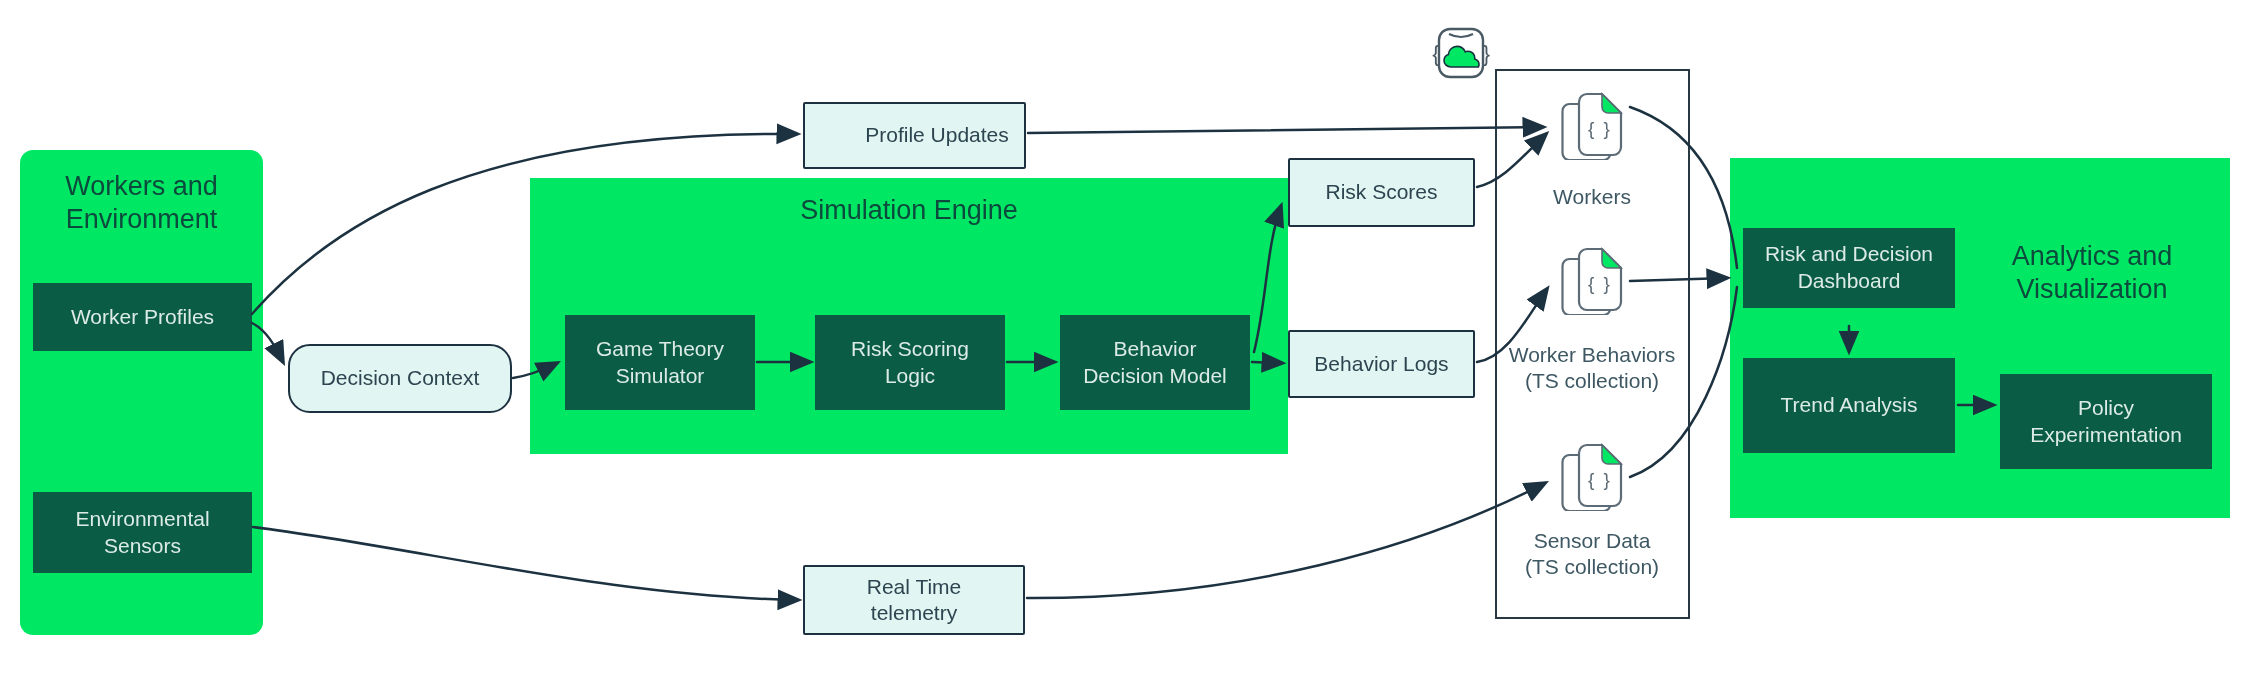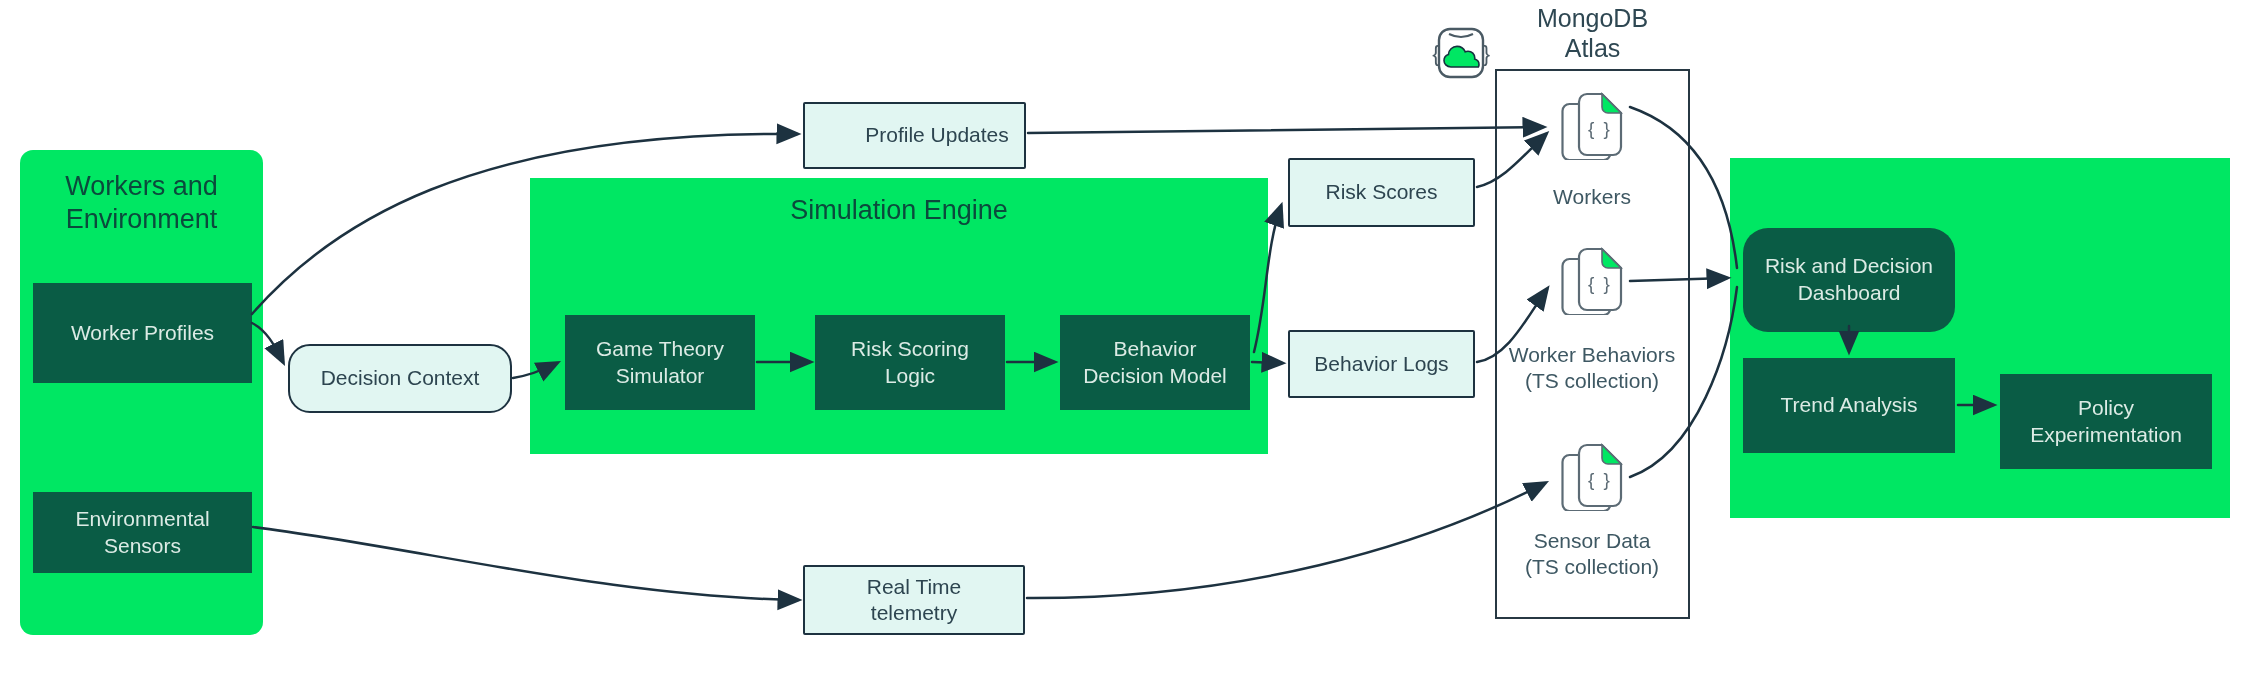--- a/index.html
+++ b/index.html
@@ -57,44 +57,42 @@
       <path d="M1630 281 L1727 278" marker-end="url(#ah)"></path>
       <path d="M1630 477 C1697 453, 1729 352, 1737 287"></path>
       <path d="M1849 326 V351" marker-end="url(#ah)"></path>
       <path d="M1958 405 H1993" marker-end="url(#ah)"></path>
     </g>
   </svg>
 
   <div class="panel" style="left:20px;top:150px;width:243px;height:485px;border-radius:13px;">
     <div class="panel-title" style="top:20px;">Workers and
 Environment</div>
-    <div class="darkbox" style="left:13px;top:133px;width:219px;height:100px;">Worker Profiles</div>
+    <div class="darkbox" style="left:13px;top:133px;width:219px;height:68px;">Worker Profiles</div>
     <div class="darkbox" style="left:13px;top:342px;width:219px;height:81px;">Environmental
 Sensors</div>
   </div>
 
   <div class="lightbox" style="left:288px;top:344px;width:224px;height:69px;border-radius:22px;">Decision Context</div>
   <div class="lightbox" style="left:803px;top:102px;width:223px;height:67px;padding-left:45px;">Profile Updates</div>
   <div class="lightbox" style="left:1288px;top:158px;width:187px;height:69px;">Risk Scores</div>
   <div class="lightbox" style="left:1288px;top:330px;width:187px;height:68px;">Behavior Logs</div>
   <div class="lightbox" style="left:803px;top:565px;width:222px;height:70px;">Real Time
 telemetry</div>
 
-  <div class="panel" style="left:530px;top:178px;width:738px;height:276px;">
+  <div class="panel" style="left:530px;top:178px;width:738px;height:276px;padding-left:20px;">
     <div class="panel-title" style="top:16px;">Simulation Engine</div>
     <div class="darkbox" style="left:35px;top:137px;width:190px;height:95px;">Game Theory
 Simulator</div>
     <div class="darkbox" style="left:530px;top:137px;width:190px;height:95px;">Behavior
 Decision Model</div>
     <div class="darkbox" style="left:285px;top:137px;width:190px;height:95px;">Risk Scoring
 Logic</div>
   </div>
 
-  <div class="atlas-title">MongoDB
-Atlas</div>
   <svg class="atlas-cloud" viewBox="0 0 58 65">
     <rect x="7" y="9" width="44" height="48" rx="11" fill="#fff" stroke="#4a5a64" stroke-width="2.4"></rect>
     <path d="M17 14 Q29 20 41 14" fill="none" stroke="#4a5a64" stroke-width="2"></path>
     <text x="4" y="41" font-size="22" fill="#4a5a64" text-anchor="middle" font-family="Liberation Sans, sans-serif">{</text>
     <text x="54.5" y="41" font-size="22" fill="#4a5a64" text-anchor="middle" font-family="Liberation Sans, sans-serif">}</text>
     <path transform="translate(4,3)" d="M15 44 C10.5 44 8 40.6 8 37.6 C8 34.8 9.8 32.4 12.4 31.6 C12.6 27 16.4 23.4 21 23.4 C24.6 23.4 27.8 25.6 29.2 28.8 C30 28.4 31 28.2 32 28.2 C35.8 28.2 38.8 31.2 38.8 35 C38.8 35.3 38.8 35.6 38.7 35.9 C41.2 36.6 43 38.9 43 41.5 C43 42.4 42.8 43.2 42.4 44 Z" fill="#00e763" stroke="#16323f" stroke-width="1.6"></path>
   </svg>
   <div class="atlas-container"></div>
 
   <svg class="coll-icon" style="left:1559px;top:92px;" viewBox="0 0 66 68">
@@ -117,20 +115,22 @@
   <svg class="coll-icon" style="left:1559px;top:443px;" viewBox="0 0 66 68">
     <rect x="3.5" y="12" width="48" height="56" rx="7" fill="#fff" stroke="#5c6b75" stroke-width="2.2"></rect>
     <path d="M28 2 h15 l19 19 v34 a8 8 0 0 1 -8 8 h-26 a8 8 0 0 1 -8 -8 v-45 a8 8 0 0 1 8 -8 z" fill="#fff" stroke="#5c6b75" stroke-width="2.2"></path>
     <path d="M43 2 l19 19 h-13 a6 6 0 0 1 -6 -6 z" fill="#00e763" stroke="#5c6b75" stroke-width="1.6"></path>
     <text x="41" y="43" font-size="19" fill="#5c6b75" text-anchor="middle" letter-spacing="2" font-family="Liberation Sans, sans-serif">{ }</text>
   </svg>
   <div class="coll-label" style="left:1487px;top:528px;width:210px;">Sensor Data
 (TS collection)</div>
 
   <div class="panel" style="left:1730px;top:158px;width:500px;height:360px;">
-    <div class="darkbox" style="left:13px;top:70px;width:212px;height:104px;border-radius:25px;">Risk and Decision
+    <div class="panel-title" style="left:242px;top:82px;width:240px;">Analytics and
+Visualization</div>
+    <div class="darkbox" style="left:13px;top:70px;width:212px;height:80px;">Risk and Decision
 Dashboard</div>
     <div class="darkbox" style="left:13px;top:200px;width:212px;height:95px;">Trend Analysis</div>
     <div class="darkbox" style="left:270px;top:200px;width:212px;height:95px;margin-top:16px;">Policy
 Experimentation</div>
   </div>
 
 </div>
 
 </body></html>

